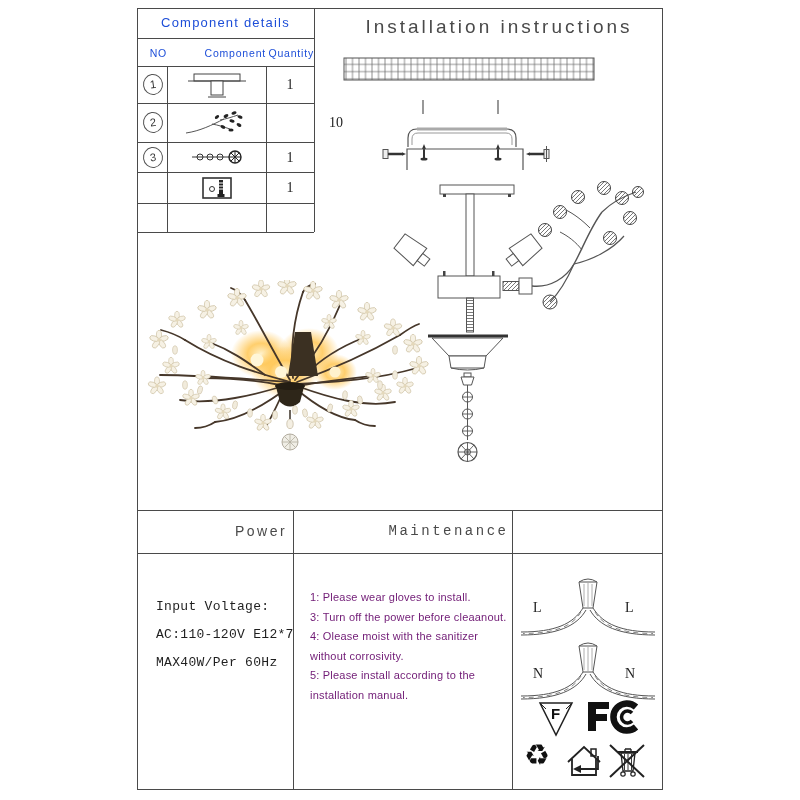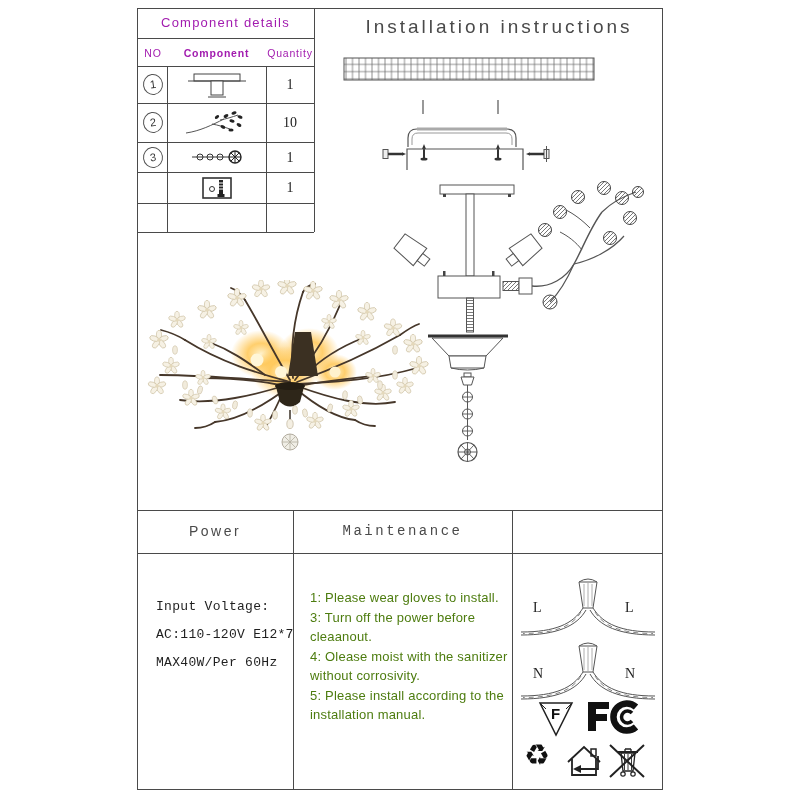--- a/index.html
+++ b/index.html
@@ -2,31 +2,31 @@
 <html><head>
 <meta charset="utf-8">
 <style>
   html,body{margin:0;padding:0;background:#fff;}
   .page{position:relative;width:800px;height:800px;background:#fff;overflow:hidden;
         font-family:"Liberation Sans",sans-serif;color:#3a3a3a;}
   .abs{position:absolute;}
   .line{position:absolute;background:#4a4a4a;}
   .hl{height:1px;} .vl{width:1px;}
   .box{position:absolute;border:1px solid #4a4a4a;box-sizing:border-box;background:transparent;}
-  .cad{font-family:"Liberation Sans",sans-serif;color:#a21caf;}
+  .cad{font-family:"Liberation Sans",sans-serif;color:#1d4ed8;}
   .tbl-title{font-size:13px;letter-spacing:1.2px;text-align:center;}
-  .col-h{font-size:10.5px;letter-spacing:.8px;text-align:center;}
+  .col-h{font-size:10.5px;letter-spacing:.8px;text-align:right;}
   .big-title{font-size:19px;letter-spacing:3px;text-align:center;white-space:nowrap;color:#4a4a4a;}
-  .sec-title{font-size:14px;letter-spacing:2.5px;text-align:center;color:#4a4a4a;}
+  .sec-title{font-size:14px;letter-spacing:2.5px;text-align:center;color:#4a4a4a;padding-left:46px;}
   .qty{font-family:"Liberation Serif",serif;font-size:14px;text-align:center;color:#222;}
   .circ{display:inline-block;width:18px;height:19px;border:1px solid #555;border-radius:50%;
         text-align:center;line-height:19px;font-size:11px;color:#333;transform:rotate(-8deg);}
   .power-line{font-family:"Liberation Mono",monospace;font-size:13px;color:#1f1f1f;
         line-height:28px;white-space:pre;letter-spacing:.3px;}
-  .mnt{font-size:13px;color:#4d7c0f;line-height:19.5px;letter-spacing:.2px;}
+  .mnt{font-size:11px;color:#701a75;line-height:19.5px;letter-spacing:.2px;}
   .wire-label{font-family:"Liberation Serif",serif;font-size:14px;fill:#222;}
   .recycle{font-size:29px;color:#111;line-height:30px;}
   svg{display:block;}
 </style>
 </head>
 <body>
 
 <div class="page">
 
   <div class="box" style="left:137px;top:8px;width:526px;height:782px;"></div>
@@ -37,29 +37,29 @@
   <div class="line hl" style="left:137px;top:103px;width:177px;"></div>
   <div class="line hl" style="left:137px;top:142px;width:177px;"></div>
   <div class="line hl" style="left:137px;top:172px;width:177px;"></div>
   <div class="line hl" style="left:137px;top:203px;width:177px;"></div>
   <div class="line hl" style="left:137px;top:232px;width:177px;"></div>
   <div class="line vl" style="left:167px;top:66px;height:166px;"></div>
   <div class="line vl" style="left:266px;top:66px;height:166px;"></div>
 
   <div class="abs cad tbl-title" style="left:137px;top:15px;width:177px;">Component details</div>
   <div class="abs cad col-h" style="left:139px;top:47px;width:28px;">NO</div>
-  <div class="abs cad col-h" style="left:167px;top:47px;width:99px;font-weight:bold;">Component</div>
+  <div class="abs cad col-h" style="left:167px;top:47px;width:99px;">Component</div>
   <div class="abs cad col-h" style="left:266px;top:47px;width:48px;">Quantity</div>
 
   <div class="abs" style="left:143px;top:74px;"><span class="circ">1</span></div>
   <div class="abs" style="left:143px;top:112px;"><span class="circ">2</span></div>
   <div class="abs" style="left:143px;top:147px;"><span class="circ">3</span></div>
 
   <div class="abs qty" style="left:266px;top:77px;width:48px;">1</div>
-  <div class="abs qty" style="left:266px;top:115px;width:48px;">10</div>
+  <div class="abs qty" style="left:266px;top:115px;width:48px;padding-left:46px;">10</div>
   <div class="abs qty" style="left:266px;top:150px;width:48px;">1</div>
   <div class="abs qty" style="left:266px;top:180px;width:48px;">1</div>
 
   <svg class="abs" style="left:186px;top:70px;" width="62" height="30" viewBox="0 0 62 30">
     <rect x="8" y="4" width="46" height="7" fill="#fff" stroke="#444"></rect>
     <line x1="2" y1="11" x2="60" y2="11" stroke="#444"></line>
     <rect x="25" y="11" width="12" height="14" fill="#fff" stroke="#444"></rect>
     <line x1="22" y1="27" x2="40" y2="27" stroke="#444"></line>
   </svg>
   <svg class="abs" style="left:182px;top:107px;" width="70" height="32" viewBox="0 0 70 32">

